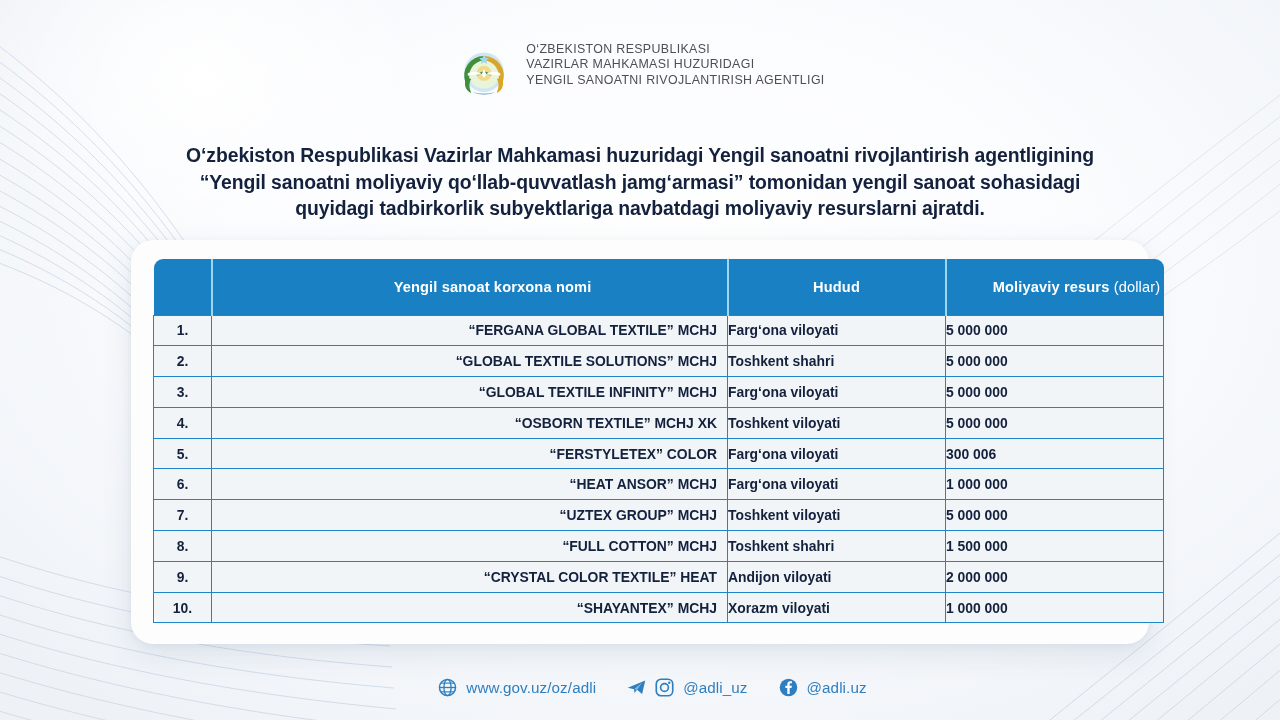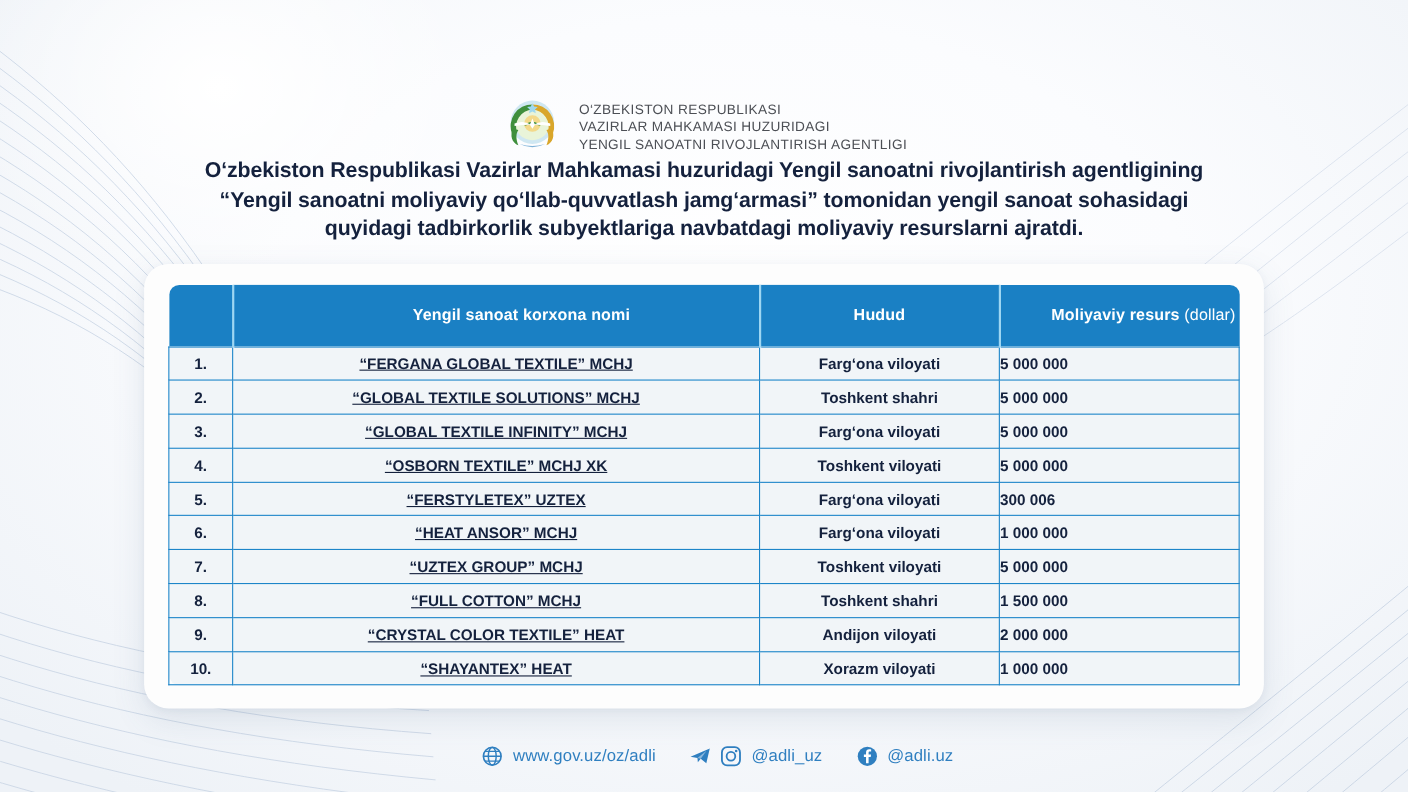--- a/index.html
+++ b/index.html
@@ -34,21 +34,21 @@
   }
   .glow-c {
     position:absolute; top:60px; left:210px;
     width:880px; height:620px; border-radius:50%;
     background:radial-gradient(closest-side,rgba(255,255,255,.96) 0%,rgba(255,255,255,0) 74%);
   }
 
   
   #header {
     position:absolute; top:42px; left:0; width:100%;
-    display:flex; justify-content:center; align-items:flex-end; gap:13px;margin-top:39px;
+    display:flex; justify-content:center; align-items:flex-start; gap:13px;
   }
   #emblem { width:58px; height:58px; flex:0 0 58px; }
   #org-name {
     font-size:12.4px; line-height:15.4px;
     letter-spacing:.35px; color:#4c4f55; font-weight:400;
     white-space:pre-line;
   }
 
   
   #title {
@@ -86,26 +86,26 @@
     background:#f1f5f8;
     height:30.8px;
     border:1.4px solid #1d85c9;
     font-size:13.9px; font-weight:bold; color:#14213d;
     vertical-align:middle;
   }
   tbody tr:last-child td:first-child { border-bottom-left-radius:9px; }
   tbody tr:last-child td:last-child  { border-bottom-right-radius:9px; }
 
   td.c-num  { width:58px;  text-align:center; }
-  td.c-name { width:440px; text-align:center; padding:0 10px;text-decoration:underline; }
-  td.c-reg  { width:258px; text-align:center; }
+  td.c-name { width:440px; text-align:right; padding:0 10px; }
+  td.c-reg  { width:258px; }
   td.c-amt  { width:218px; }
 
   th.h-num  { width:58px; }
-  th.h-name { width:479px;padding-left:46px; }
+  th.h-name { width:516px;padding-left:46px; }
   th.h-reg  { width:218px; }
   th.h-amt  { width:218px;padding-left:43px; }
 
   
   #footer {
     position:absolute; bottom:22px; left:12px; width:100%;
     display:flex; justify-content:center; align-items:center;
     gap:30px; color:#2f7fc0; font-size:15.2px;
   }
   .f-item { display:flex; align-items:center; gap:8px; }
@@ -250,21 +250,21 @@
               <td class="c-amt">5 000 000</td>
             </tr>
             <tr>
               <td class="c-num">4.</td>
               <td class="c-name">“OSBORN TEXTILE” MCHJ XK</td>
               <td class="c-reg">Toshkent viloyati</td>
               <td class="c-amt">5 000 000</td>
             </tr>
             <tr>
               <td class="c-num">5.</td>
-              <td class="c-name">“FERSTYLETEX” UZTEX</td>
+              <td class="c-name">“FERSTYLETEX” COLOR</td>
               <td class="c-reg">Farg‘ona viloyati</td>
               <td class="c-amt">300 006</td>
             </tr>
             <tr>
               <td class="c-num">6.</td>
               <td class="c-name">“HEAT ANSOR” MCHJ</td>
               <td class="c-reg">Farg‘ona viloyati</td>
               <td class="c-amt">1 000 000</td>
             </tr>
             <tr>
@@ -280,21 +280,21 @@
               <td class="c-amt">1 500 000</td>
             </tr>
             <tr>
               <td class="c-num">9.</td>
               <td class="c-name">“CRYSTAL COLOR TEXTILE” HEAT</td>
               <td class="c-reg">Andijon viloyati</td>
               <td class="c-amt">2 000 000</td>
             </tr>
             <tr>
               <td class="c-num">10.</td>
-              <td class="c-name">“SHAYANTEX” HEAT</td>
+              <td class="c-name">“SHAYANTEX” MCHJ</td>
               <td class="c-reg">Xorazm viloyati</td>
               <td class="c-amt">1 000 000</td>
             </tr>
           </tbody>
       </table>
     </div>
   </div>
 
   <div id="footer">
 

